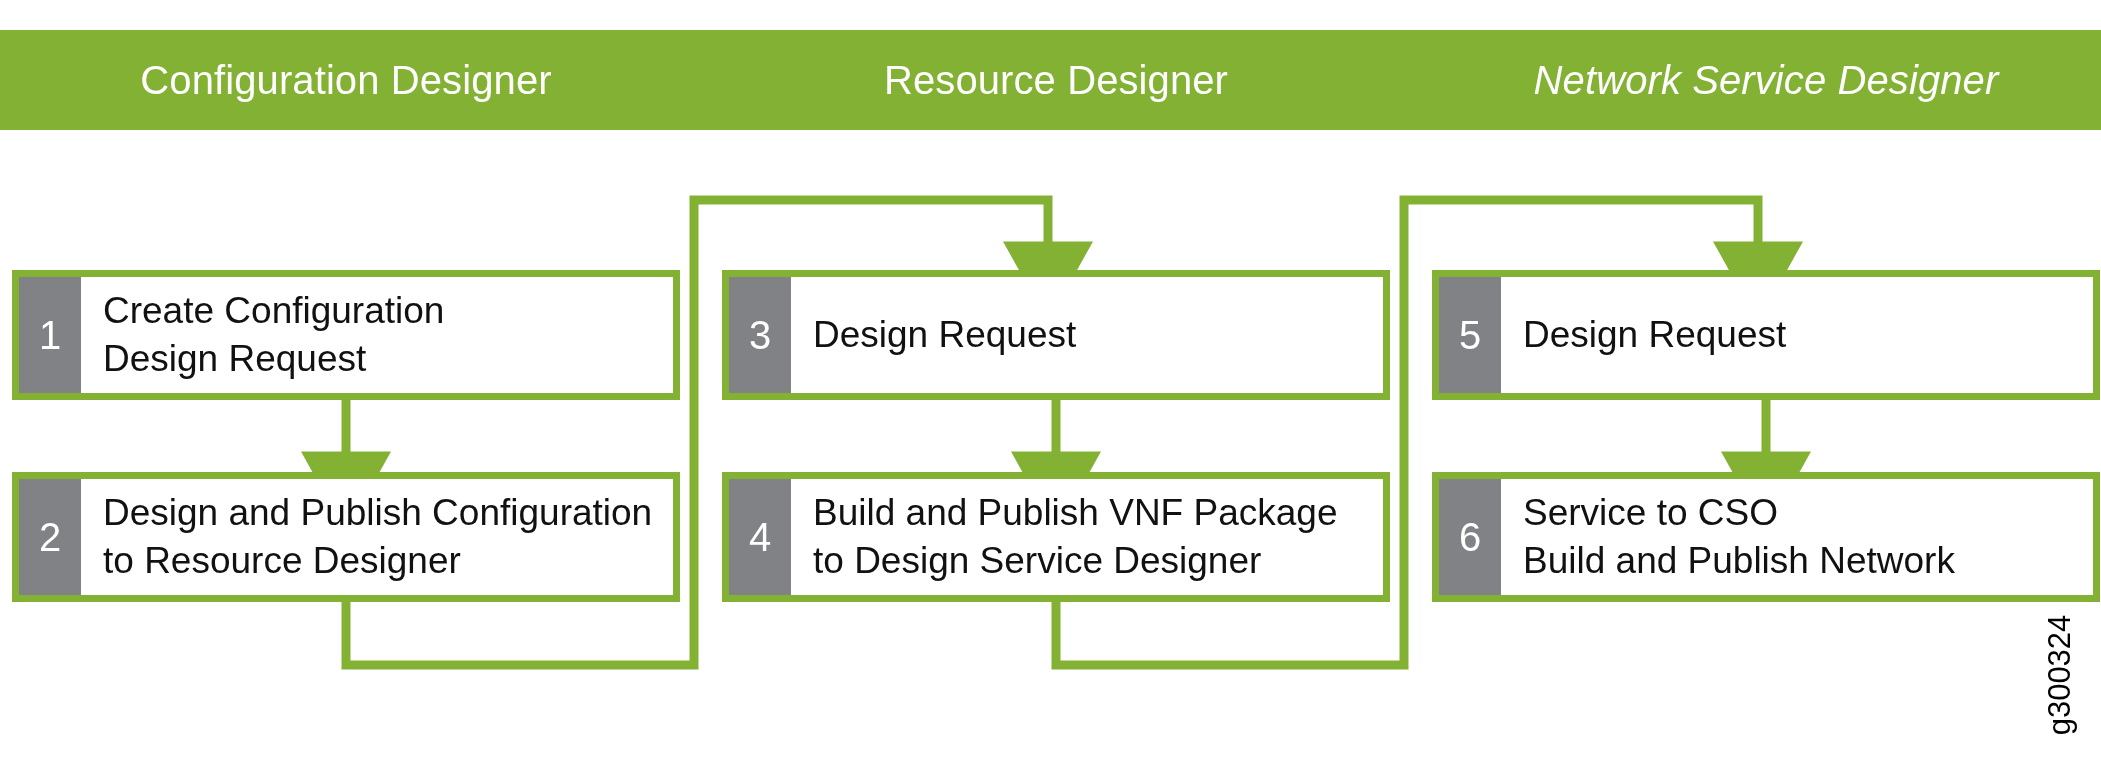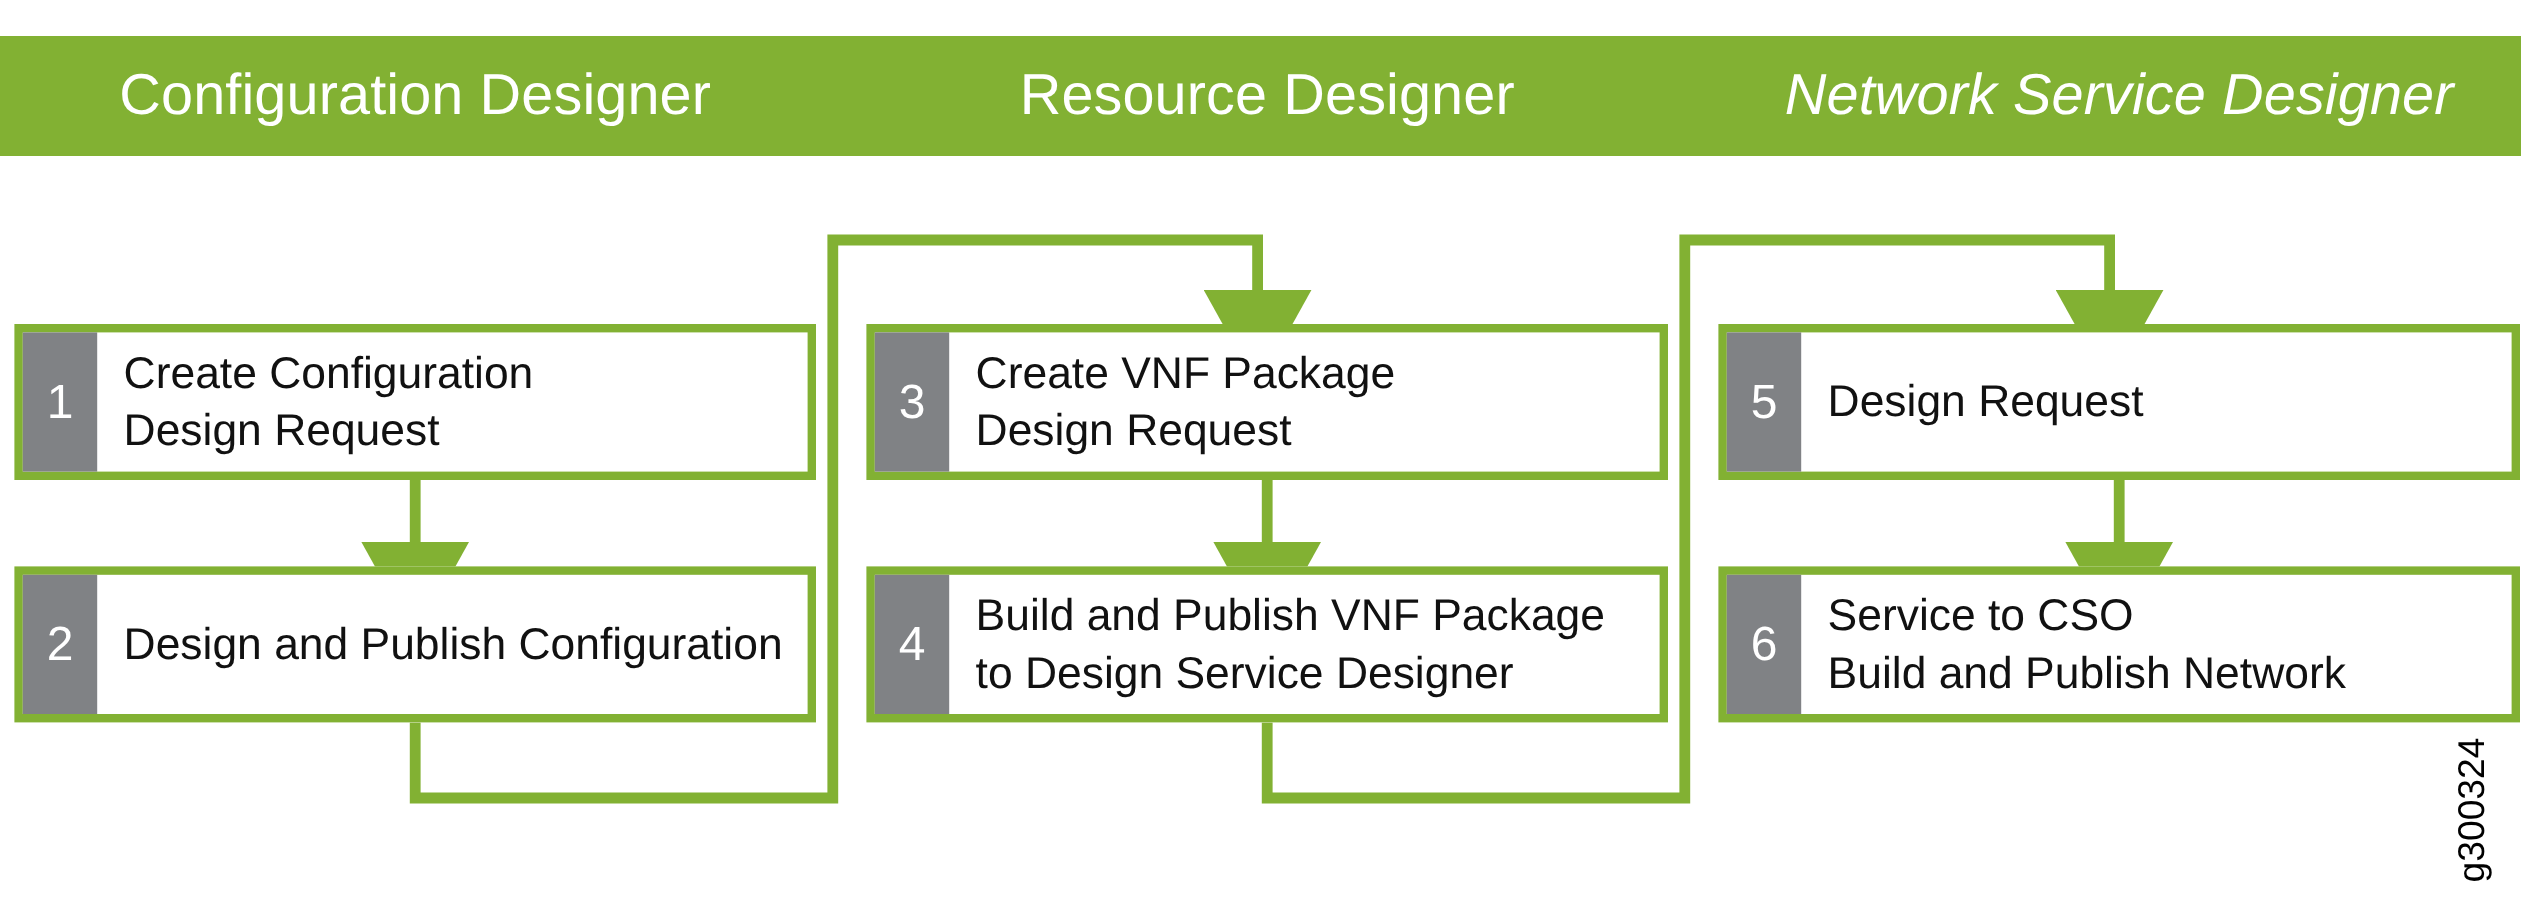--- a/index.html
+++ b/index.html
@@ -29,21 +29,21 @@
     width: 2101px;
     height: 100px;
     background: #82b133;
   }
   .header-label {
     position: absolute;
     top: 30px;
     height: 100px;
     line-height: 100px;
     color: #ffffff;
-    font-size: 48px;
+    font-size: 40px;
     font-weight: 400;
     text-align: center;
     white-space: nowrap;
     letter-spacing: 0.1px;
   }
   .hl-0 { left: 12px;   width: 668px; }
   .hl-1 { left: 722px;  width: 668px; }
   .hl-2 { left: 1432px; width: 668px; font-style: italic; }
 
   
@@ -153,27 +153,27 @@
     <div class="step-text">
       <span class="ln">Create Configuration</span>
       <span class="ln">Design Request</span>
     </div>
   </div>
 
   <div class="step-box col-0 row-1">
     <div class="step-num">2</div>
     <div class="step-text">
       <span class="ln">Design and Publish Configuration</span>
+      <span class="ln">to Resource Designer</span>
     </div>
   </div>
 
   <div class="step-box col-1 row-0">
     <div class="step-num">3</div>
     <div class="step-text">
-      <span class="ln">Create VNF Package</span>
       <span class="ln">Design Request</span>
     </div>
   </div>
 
   <div class="step-box col-1 row-1">
     <div class="step-num">4</div>
     <div class="step-text">
       <span class="ln">Build and Publish VNF Package</span>
       <span class="ln">to Design Service Designer</span>
     </div>

